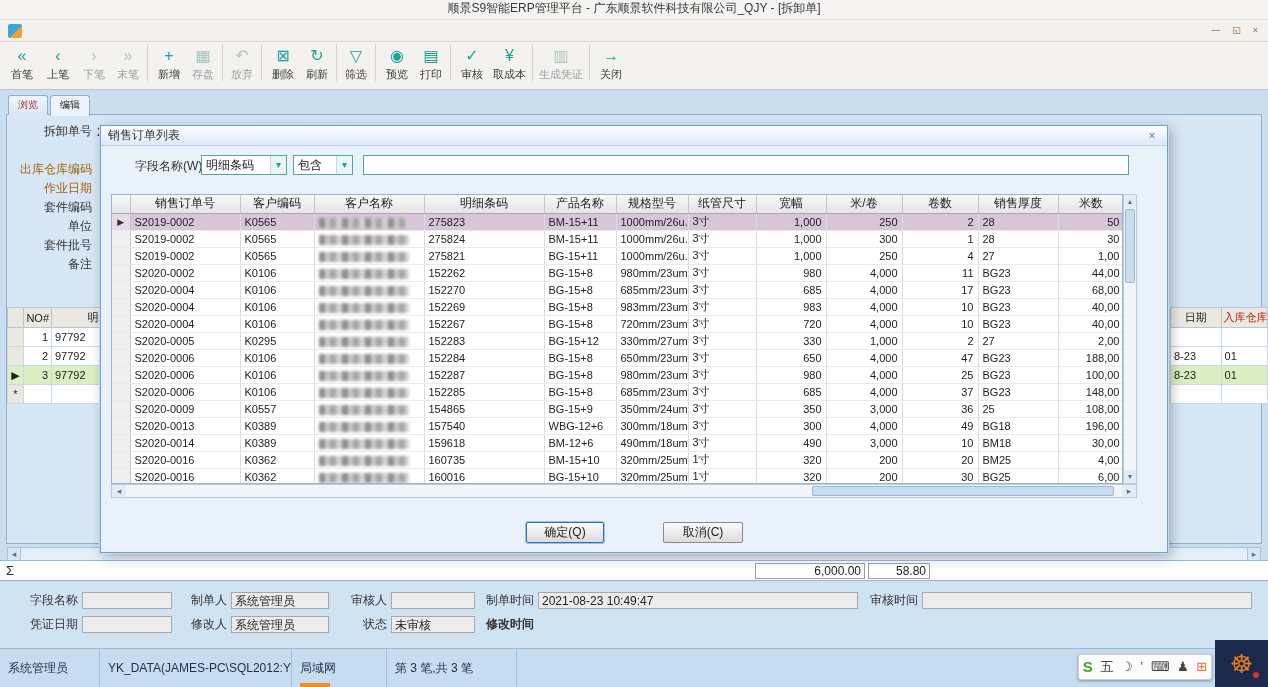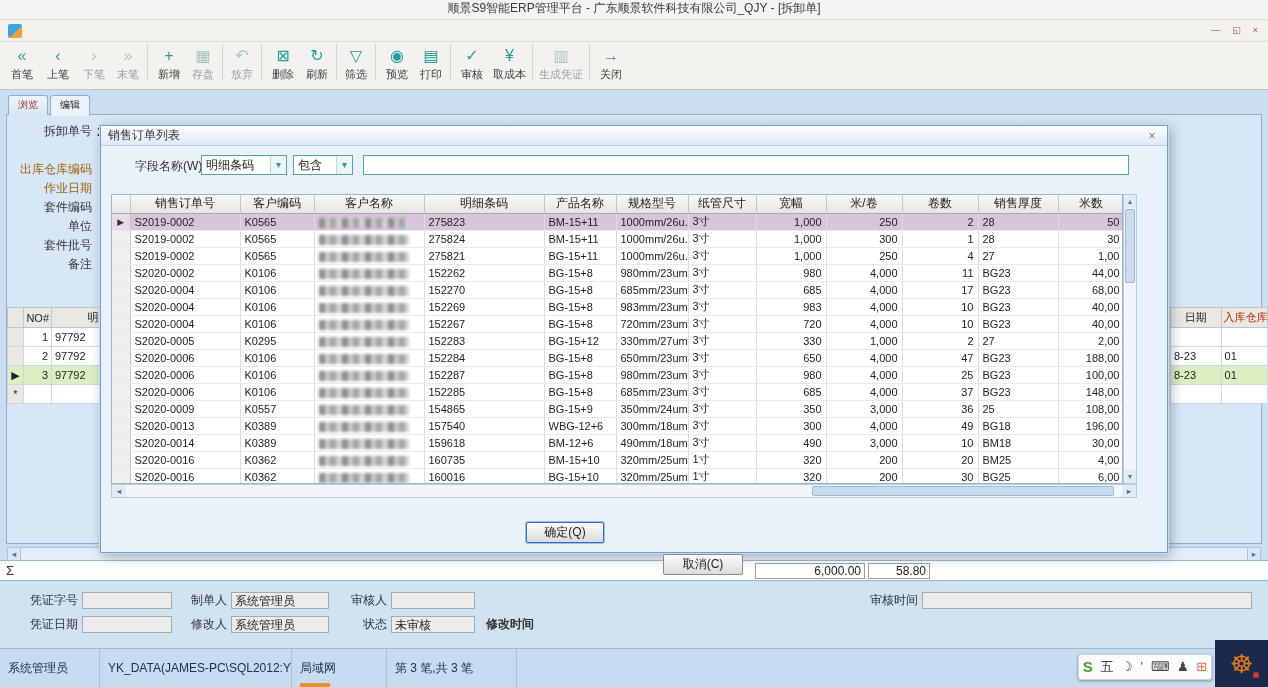--- a/index.html
+++ b/index.html
@@ -92,21 +92,21 @@
   .dlg-vscroll { position:absolute; left:1022px; top:68px; width:14px; height:290px; background:#f2f6fa; border:1px solid #b8cce0; }
   .vs-arrow { height:13px; text-align:center; font-size:8px; color:#55788f; line-height:13px; background:#e2ecf6; }
   .vs-arrow.bottom { position:absolute; bottom:0; left:0; right:0; }
   .vs-thumb { position:absolute; left:1px; right:1px; top:14px; height:74px; background:#cadcee; border:1px solid #9ab8d8; border-radius:2px; }
   .dlg-hscroll { position:absolute; left:10px; top:358px; width:1026px; height:14px; background:#f2f6fa; border:1px solid #b8cce0; }
   .hs-arrow { position:absolute; top:0; width:14px; height:12px; text-align:center; font-size:9px; color:#55788f; line-height:12px; background:#e2ecf6; }
   .hs-arrow.left { left:0; } .hs-arrow.right { right:0; }
   .hs-thumb { position:absolute; left:700px; top:1px; width:302px; height:10px; background:#cadcee; border:1px solid #9ab8d8; border-radius:2px; }
   .dlg-btn { position:absolute; top:396px; height:21px; font-size:12px; font-family:inherit; color:#222; background:linear-gradient(#fbfbfb,#dcdcdc); border:1px solid #8a8a8a; border-radius:2px; cursor:pointer; }
   .btn-ok { left:425px; width:78px; border-color:#2f6fc0; box-shadow:0 0 0 1px #9cc0ea; }
-  .btn-cancel { left:562px; width:80px;margin-top:32px; }
+  .btn-cancel { left:562px; width:80px; }
   
   .sumrow { position:absolute; left:0; top:560px; width:1268px; height:21px; background:#fdfdfd; border-top:1px solid #9ab8d4; border-bottom:1px solid #9ab8d4; z-index:3; }
   .sigma { position:absolute; left:6px; top:2px; font-size:13px; color:#333; }
   .sumbox { position:absolute; top:2px; height:16px; border:1px solid #a0a0a0; background:#fff; font-size:12px; line-height:15px; text-align:right; padding:0 3px; }
   .sum1 { left:755px; width:110px; }
   .sum2 { left:868px; width:62px; }
   
   .footer { position:absolute; left:0; top:582px; width:1268px; height:66px; background:#d0e3f3; z-index:3; }
   .ff { position:absolute; display:flex; align-items:center; }
   .ff-label { display:inline-block; text-align:right; font-size:12px; color:#333; margin-right:4px; white-space:nowrap; }
@@ -678,34 +678,38 @@
 
   <div class="sumrow">
     <span class="sigma">Σ</span>
     <span class="sumbox sum1">6,000.00</span>
     <span class="sumbox sum2">58.80</span>
   </div>
 
   <div class="footer">
 
       <div class="ff pos-vno">
-        <span class="ff-label">凭证字号</span>
+        <span class="ff-label">字段名称</span>
         <span class="ff-input"></span>
       </div>
 
       <div class="ff pos-maker">
         <span class="ff-label">制单人</span>
         <span class="ff-input">系统管理员</span>
       </div>
 
       <div class="ff pos-auditor">
         <span class="ff-label">审核人</span>
         <span class="ff-input"></span>
       </div>
 
+      <div class="ff pos-mktime">
+        <span class="ff-label">制单时间</span>
+        <span class="ff-input">2021-08-23 10:49:47</span>
+      </div>
 
       <div class="ff pos-autime">
         <span class="ff-label">审核时间</span>
         <span class="ff-input"></span>
       </div>
 
       <div class="ff pos-vdate">
         <span class="ff-label">凭证日期</span>
         <span class="ff-input"></span>
       </div>

